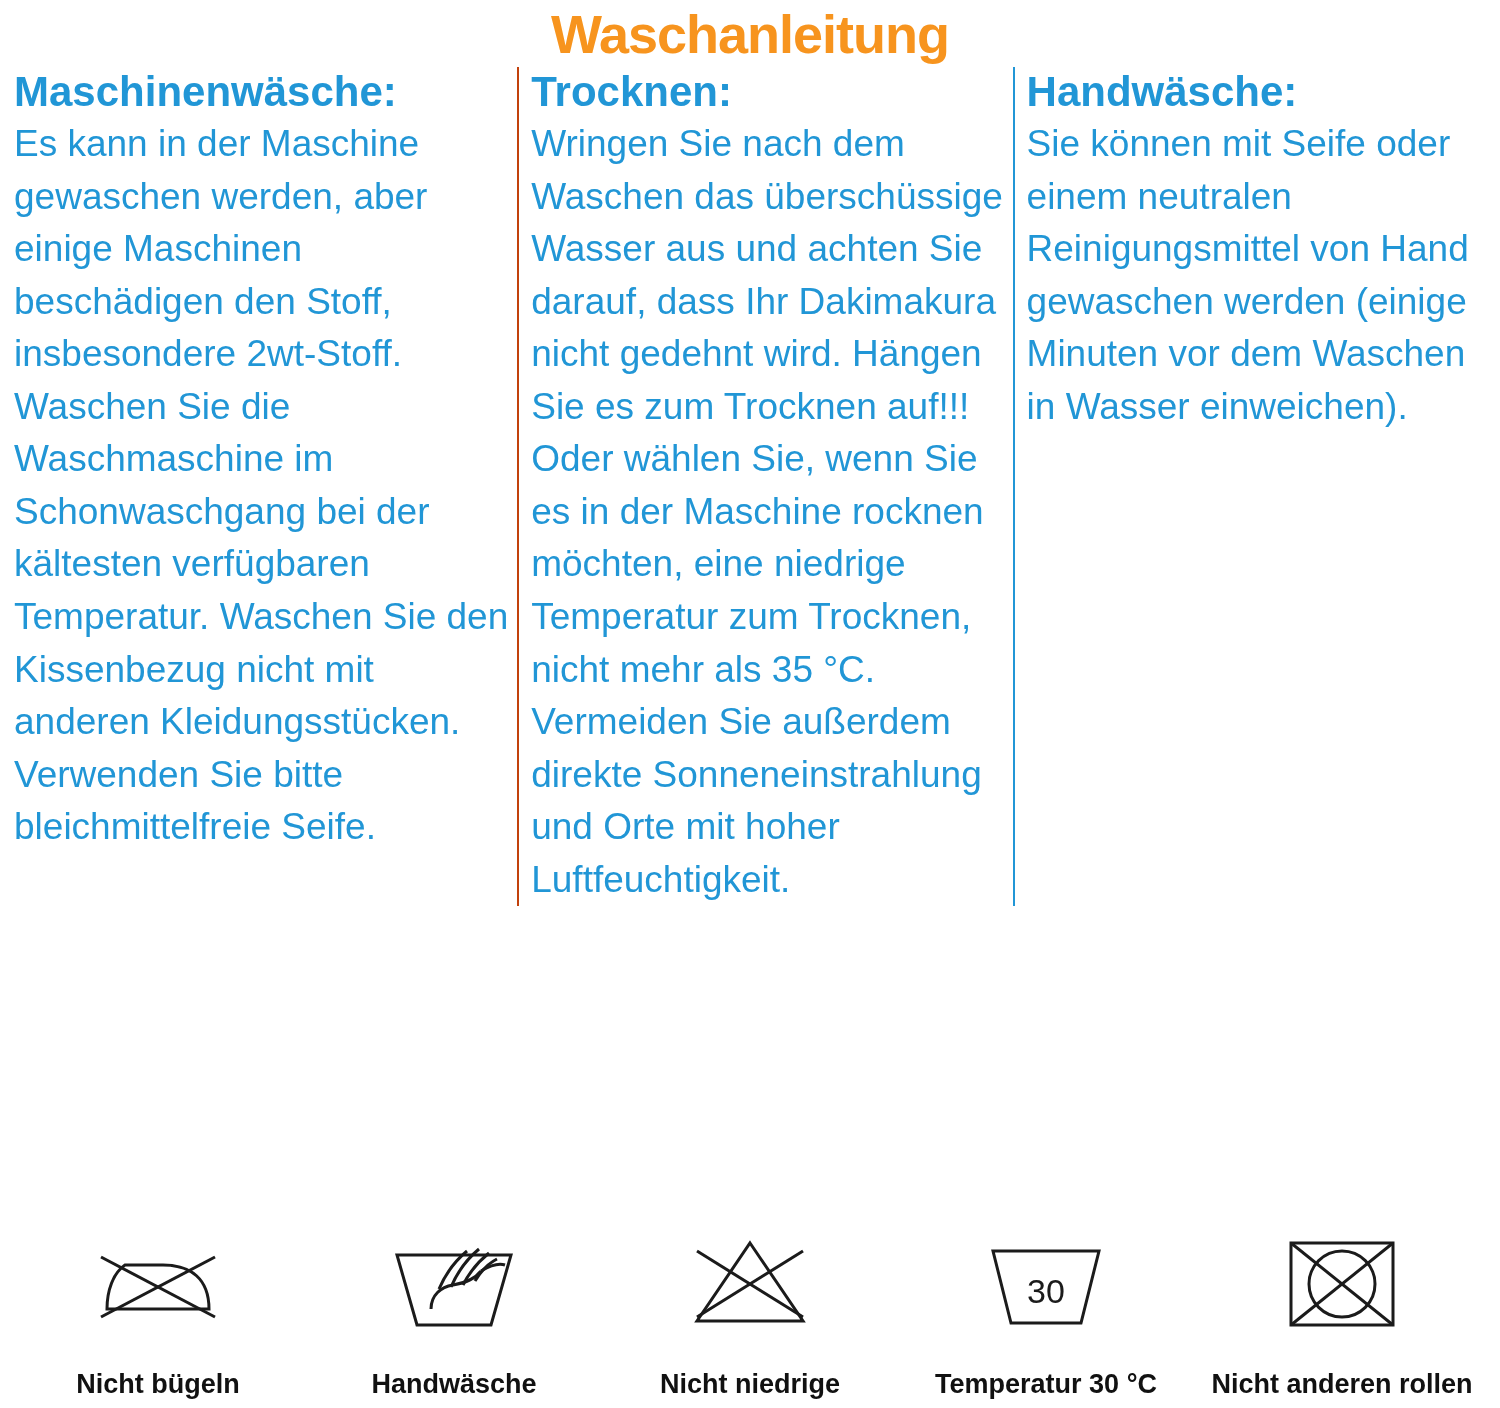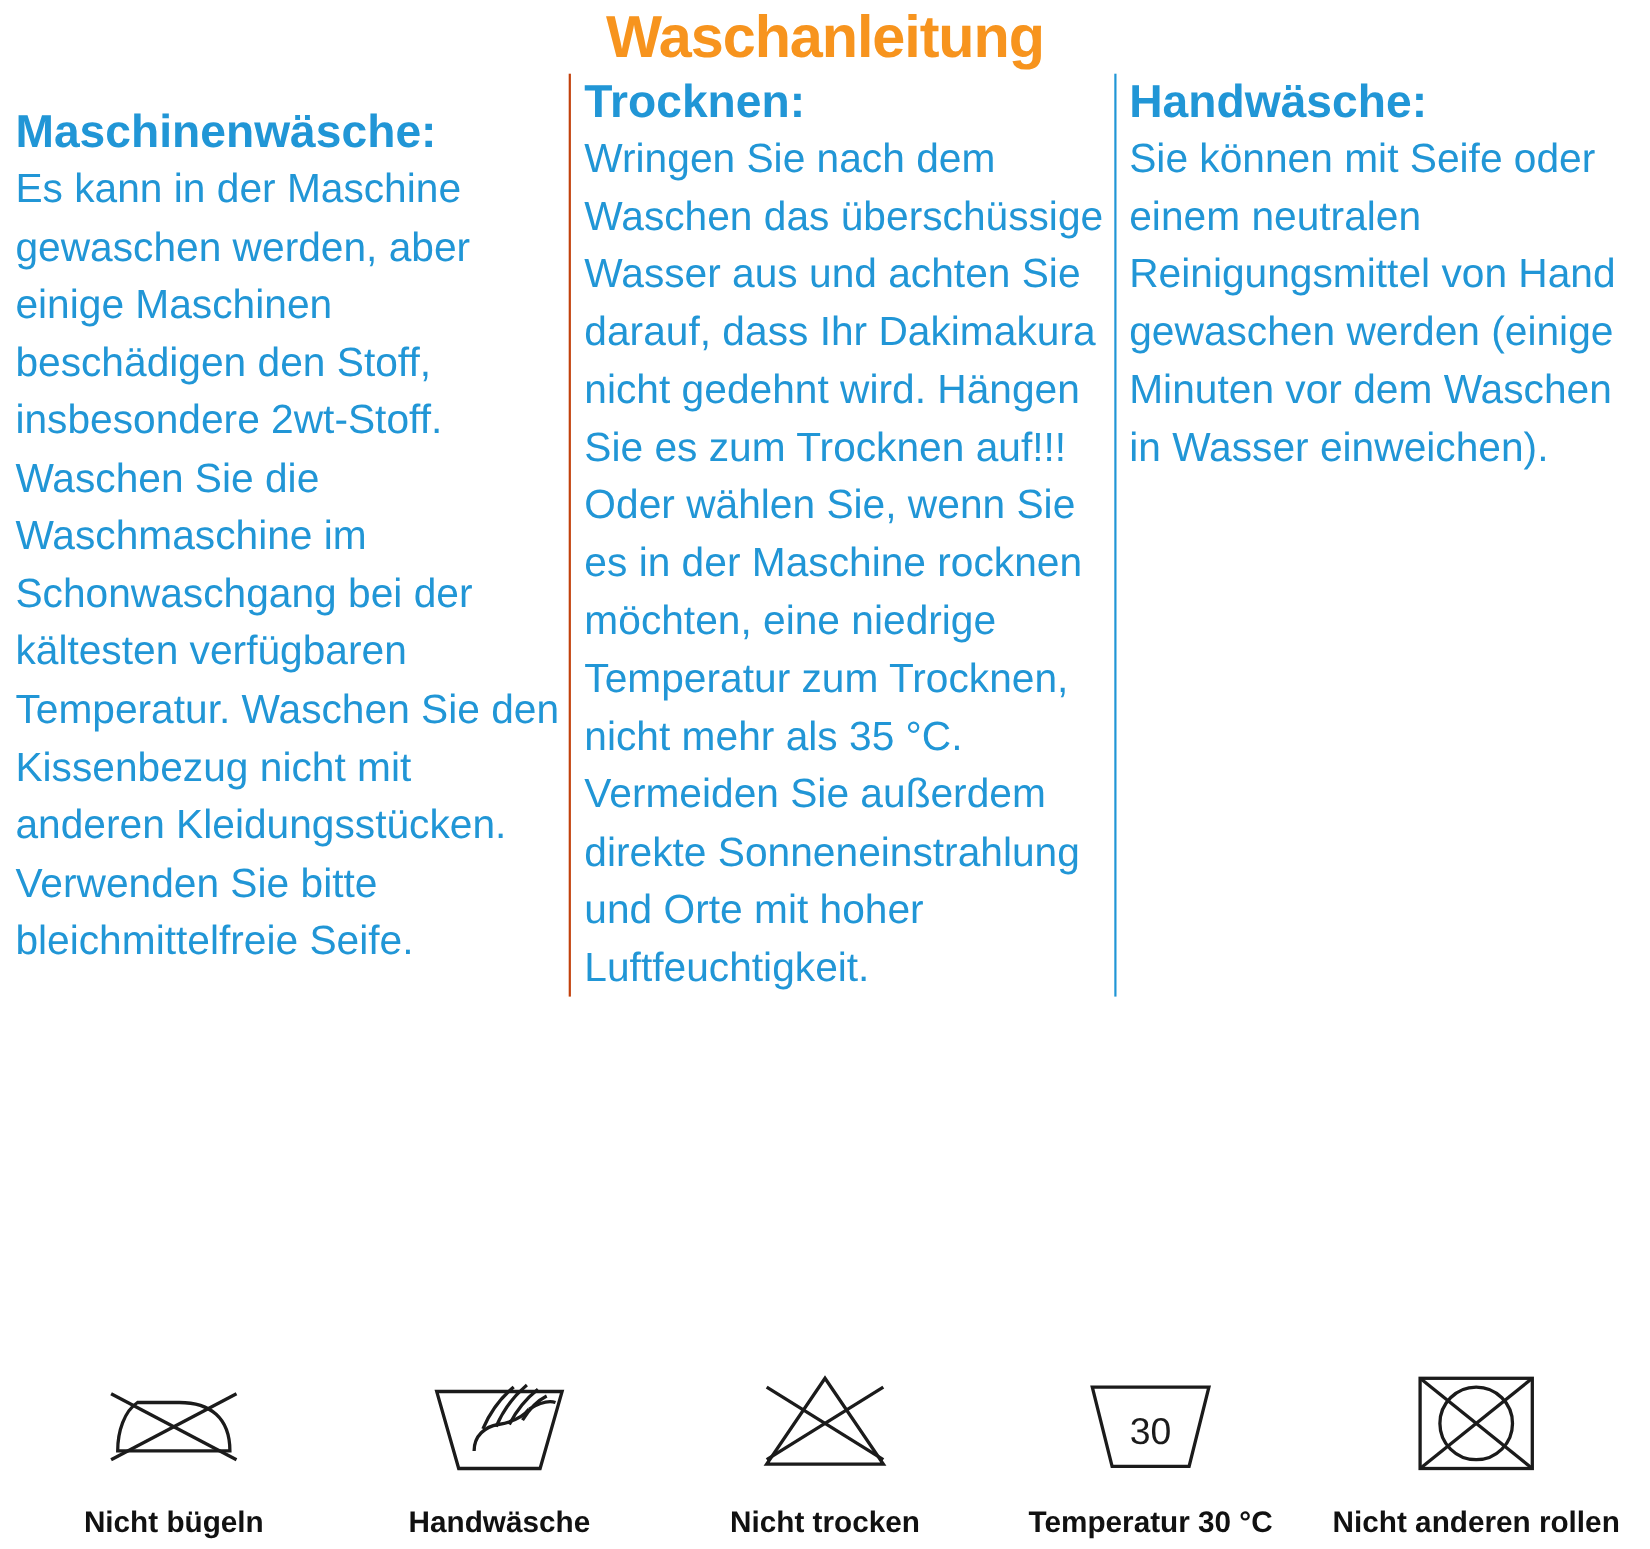--- a/index.html
+++ b/index.html
@@ -37,21 +37,20 @@
     padding: 0 8px;
     box-sizing: border-box;
     height: 1000px;
   }
   .col {
     box-sizing: border-box;
     padding: 0 6px 0 6px;
   }
   .col-1 {
     width: 512px;
-    margin-top: 28px;
   }
   .col-2 {
     width: 500px;
     border-left: 2px solid #c2410c;
     border-right: 2px solid #2196d6;
     padding-left: 12px;
   }
   .col-3 {
     width: 480px;
     padding-left: 12px;
@@ -85,21 +84,21 @@
   }
   .symbol {
     width: 280px;
     display: flex;
     flex-direction: column;
     align-items: center;
   }
   .symbol .glyph {
     height: 130px;
     display: flex;
-    align-items: flex-end;
+    align-items: flex-start;
     justify-content: center;
   }
   .symbol .caption {
     margin-top: 22px;
     font-size: 27px;
     font-weight: bold;
     color: #111111;
     text-align: center;
     white-space: nowrap;
   }
@@ -159,21 +158,21 @@
     </div>
 
     <div class="symbol">
       <div class="glyph">
         <svg width="150" height="120" viewBox="0 0 150 120">
           <path d="M75 26 L128 104 L22 104 Z" fill="none" stroke="#1b1b1b" stroke-width="3"></path>
           <line x1="22" y1="34" x2="128" y2="100" stroke="#1b1b1b" stroke-width="3"></line>
           <line x1="22" y1="100" x2="128" y2="34" stroke="#1b1b1b" stroke-width="3"></line>
         </svg>
       </div>
-      <div class="caption">Nicht trocken</div>
+      <div class="caption">Nicht niedrige</div>
     </div>
 
     <div class="symbol">
       <div class="glyph">
         <svg width="150" height="120" viewBox="0 0 150 120">
           <path d="M22 34 L128 34 L110 106 L40 106 Z" fill="none" stroke="#1b1b1b" stroke-width="3"></path>
           <text x="75" y="86" text-anchor="middle" font-family="Liberation Sans, sans-serif" font-size="34" fill="#1b1b1b">30</text>
         </svg>
       </div>
       <div class="caption">Temperatur 30 °C</div>

